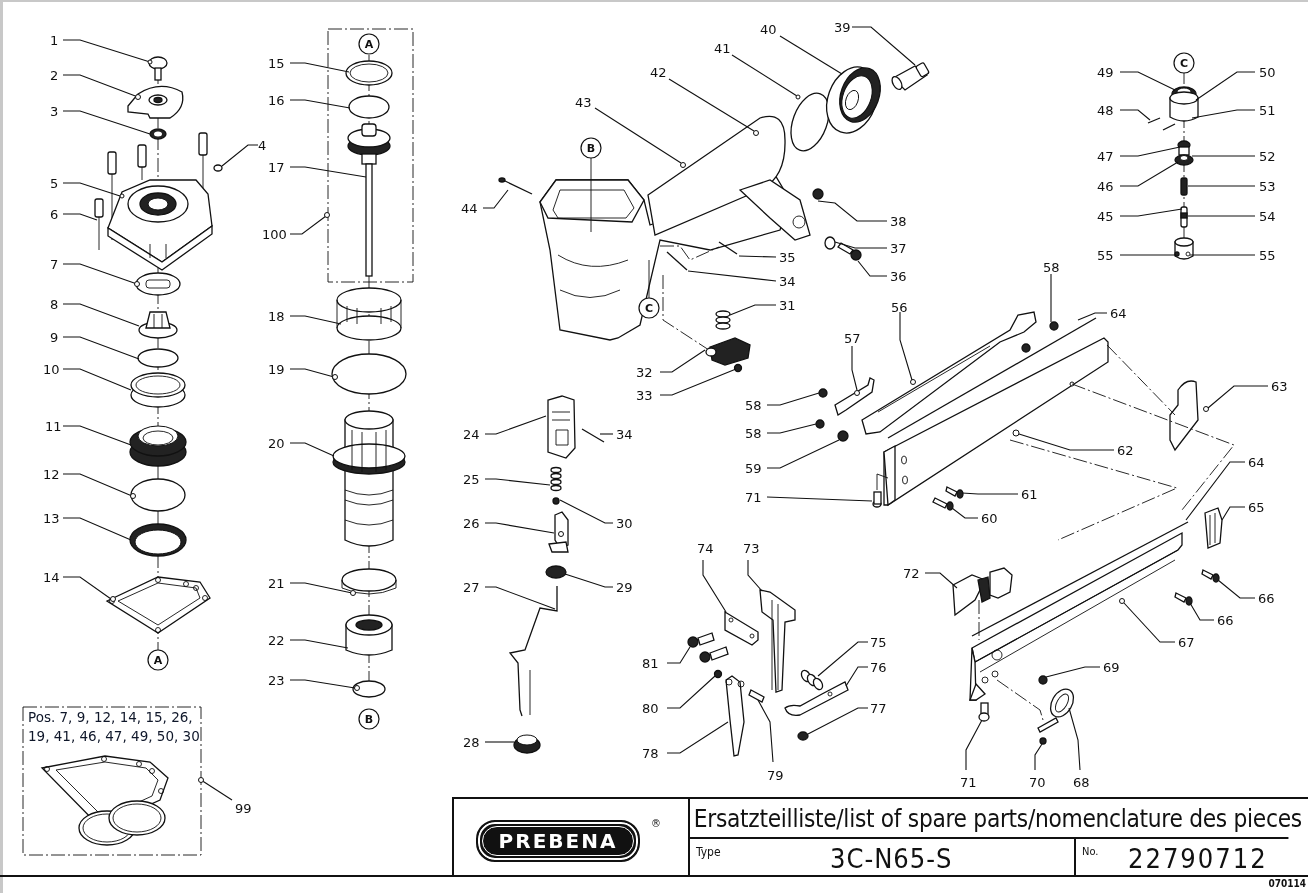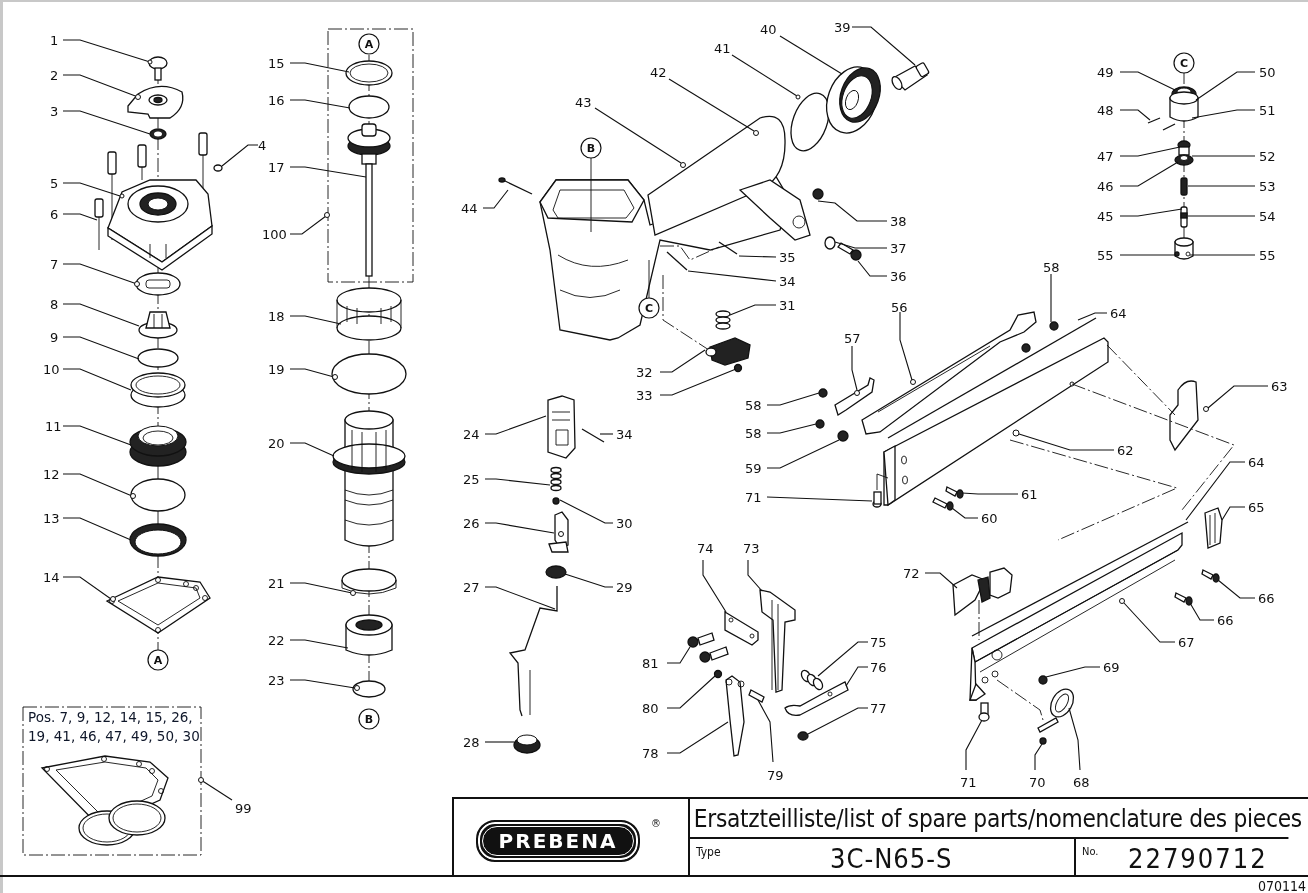--- a/index.html
+++ b/index.html
@@ -27,21 +27,21 @@
   #logo-inner{position:absolute;left:4px;top:4px;right:4px;bottom:4px;border:1.5px solid #fff;border-radius:15px;display:flex;align-items:center;justify-content:center;color:#fff;font-family:"DejaVu Sans",sans-serif;font-weight:bold;font-size:20px;letter-spacing:2px;}
   #reg{position:absolute;left:197px;top:18px;font-size:11px;color:#111;}
   #tb-title{position:absolute;left:236px;top:0;right:0;height:38px;border-bottom:2px solid #111;font-family:"DejaVu Sans Condensed","DejaVu Sans",sans-serif;font-size:25px;line-height:40px;padding-left:4px;white-space:nowrap;letter-spacing:-0.3px;color:#111;transform-origin:left center;}
   #tb-type-cell{position:absolute;left:236px;top:40px;width:384px;height:37px;border-right:2px solid #111;text-decoration:underline;}
   #tb-type-label{position:absolute;left:6px;top:6px;font-size:12px;color:#111;}
   #tb-type-value{position:absolute;left:140px;top:4px;font-size:27px;color:#111;letter-spacing:1px;}
   #tb-no-cell{position:absolute;left:622px;top:40px;right:0;height:37px;}
   #tb-no-label{position:absolute;left:6px;top:6px;font-size:11px;color:#111;}
   #tb-no-value{position:absolute;left:52px;top:4px;font-size:27px;color:#111;letter-spacing:2px;}
   #bottom-rule{position:absolute;left:0;top:875px;width:1308px;height:2px;background:#111;}
-  #doc-code{position:absolute;right:2px;top:878px;font-size:14px;font-weight:normal;color:#111;}
+  #doc-code{position:absolute;right:2px;top:878px;font-size:10px;font-weight:bold;color:#111;}
 </style>
 </head>
 <body>
 
 <div id="frame-top"></div>
 <div id="frame-left"></div>
 
 <svg id="drawing" width="1308" height="893" viewBox="0 0 1308 893">
 
   <g>

